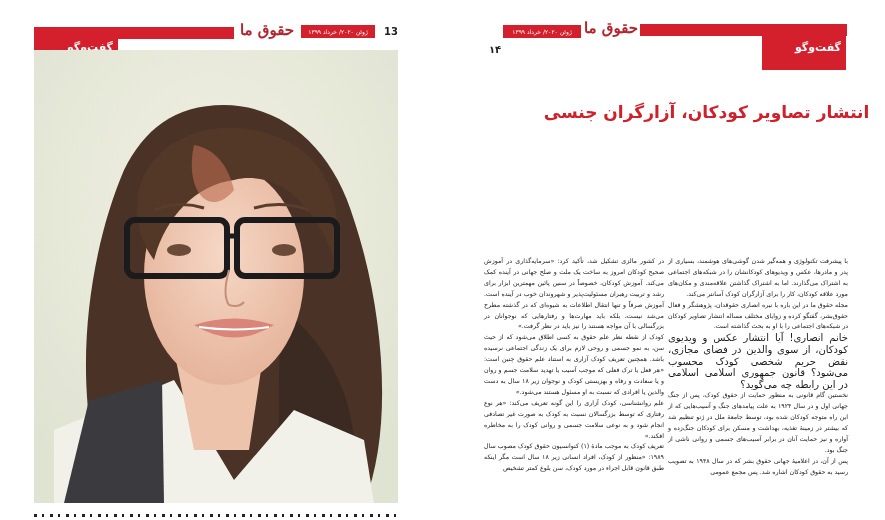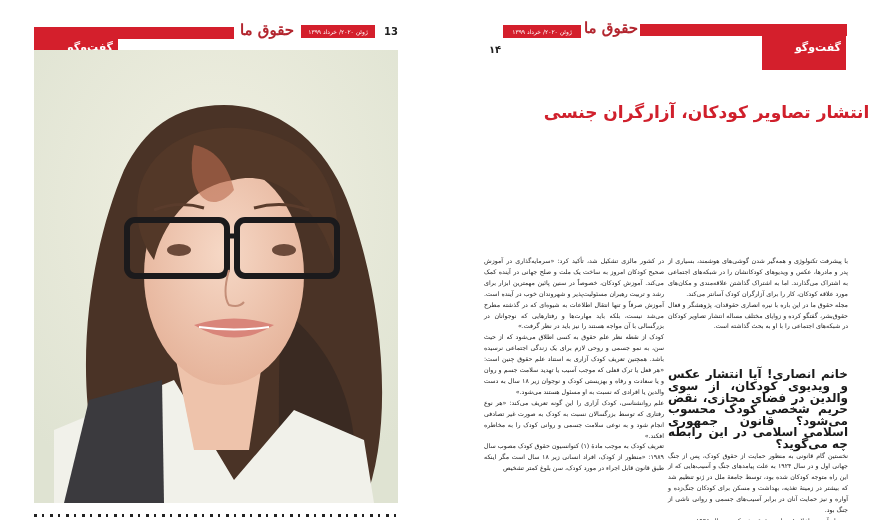--- a/index.html
+++ b/index.html
@@ -20,21 +20,21 @@
   .photo svg { display:block; }
   .caption-strip { position:absolute; left:34px; top:510px; width:364px; height:10px; overflow:hidden; }
   .caption-strip span { display:block; height:3px; margin-top:4px; background:repeating-linear-gradient(90deg,#222 0 3px,transparent 3px 8px,#222 8px 10px,transparent 10px 16px); }
 
   
   .headline { position:absolute; left:504px; top:96px; width:405px; text-align:center; color:#d0202c; font-weight:bold; font-size:17px; line-height:32px; direction:rtl; }
 
   
   .col { position:absolute; top:256px; width:180px; direction:rtl; text-align:justify; font-size:6.3px; line-height:10.9px; color:#1a1a1a; }
   .col p { margin:0; }
-  .col .q { font-weight:bold; font-size:12px; line-height:11.6px;margin-top:37px; }
+  .col .q { font-weight:normal; font-size:10px; line-height:11.6px; }
   .col-right { left:668px; }
   .col-left { left:484px; }
 </style>
 </head>
 <body>
 
 <div class="page page-left">
   <div class="bar" style="left:34px;top:27px;width:200px;height:12px;"></div>
   <div class="section-tag" style="left:34px;top:27px;width:74px;height:19px;">گفت‌وگو</div>
   <div class="brand" style="left:240px;top:20px;">حقوق ما</div>

